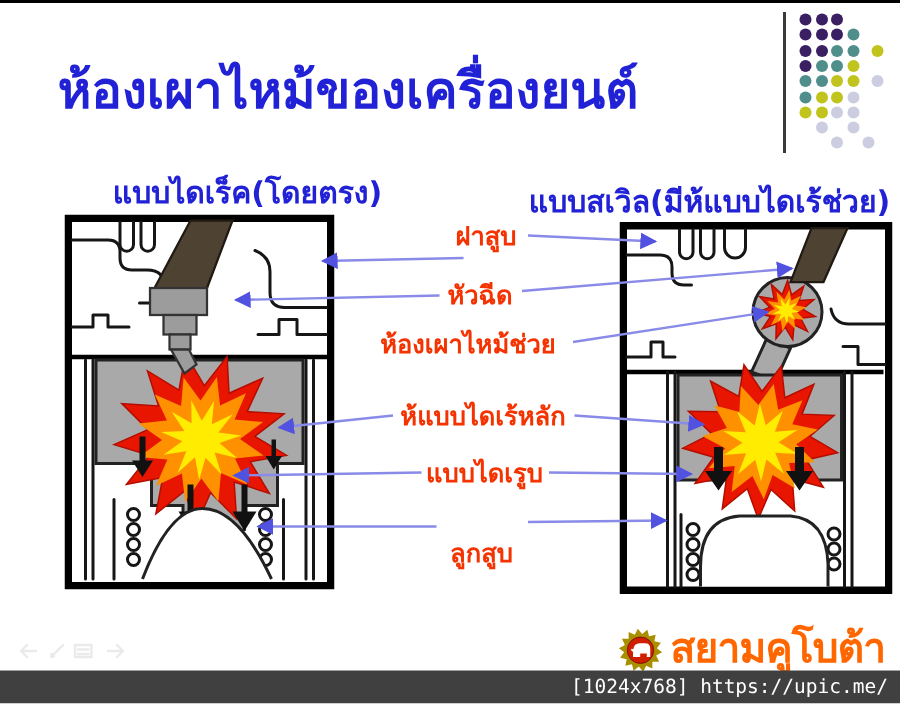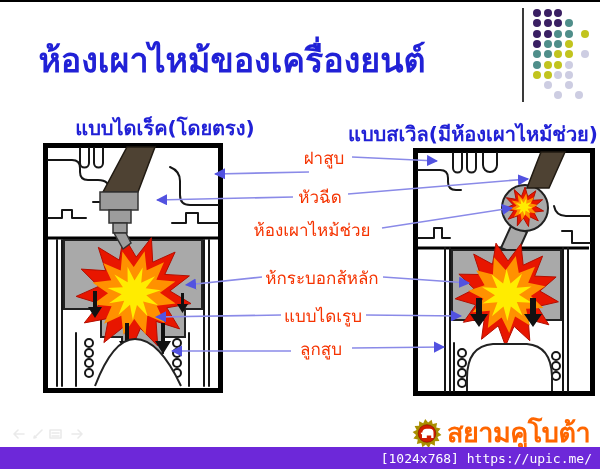--- a/index.html
+++ b/index.html
@@ -42,30 +42,30 @@
   .xo{fill:var(--expl-orange);}
   .xy{fill:var(--expl-yellow);}
   .gray{fill:var(--piston-gray);stroke:#222;stroke-width:2;}
   .dark{fill:var(--injector-dark);stroke:#201a12;stroke-width:1.5;}
   .nozzle{fill:#9c9c9c;stroke:#333;stroke-width:1.5;}
   .blackfill{fill:#111;}
   #callout-lines{position:absolute;left:0;top:0;z-index:3;pointer-events:none;}
   #callout-lines line{stroke:var(--line-blue);stroke-width:1.6;}
   .callout{
     position:absolute;transform:translate(-50%,-50%);z-index:4;
-    font-size:17px;font-weight:normal;color:var(--label-red);white-space:nowrap;
+    font-size:17px;font-weight:bold;color:var(--label-red);white-space:nowrap;
   }
   .footer-brand{
     position:absolute;left:447px;top:417px;height:32px;line-height:32px;z-index:2;
     font-size:27px;font-weight:bold;color:var(--brand-orange);white-space:nowrap;letter-spacing:-0.5px;
   }
   #kubota-logo{position:absolute;left:410px;top:416px;z-index:2;}
   .gear{fill:#a98f00;}
   .statusbar{
-    position:absolute;left:0;top:447px;width:600px;height:22px;background:#6d28d9;z-index:5;
+    position:absolute;left:0;top:447px;width:600px;height:22px;background:#404040;z-index:5;
     display:flex;align-items:center;justify-content:flex-end;padding-right:8px;
   }
   .statusbar span{color:#fff;font-size:13px;font-family:"DejaVu Sans Mono","Liberation Mono",monospace;}
   #nav-icons{position:absolute;left:10px;top:426px;z-index:2;opacity:0.55;}
   #nav-icons *{stroke:#d9d9d9;fill:none;stroke-width:1.6;stroke-linecap:round;stroke-linejoin:round;}
 </style>
 </head>
 <body>
 
 <div class="topline"></div>
@@ -103,21 +103,21 @@
     <div class="dot" style="left: 543.5px; top: 70.8px; background: rgb(194, 196, 30);"></div>
     <div class="dot" style="left: 554px; top: 70.8px; background: rgb(205, 205, 226);"></div>
     <div class="dot" style="left: 564.5px; top: 70.8px; background: rgb(205, 205, 226);"></div>
     <div class="dot" style="left: 543.5px; top: 81.1px; background: rgb(205, 205, 226);"></div>
     <div class="dot" style="left: 564.5px; top: 81.1px; background: rgb(205, 205, 226);"></div>
     <div class="dot" style="left: 554px; top: 91.4px; background: rgb(205, 205, 226);"></div>
     <div class="dot" style="left: 575px; top: 91.4px; background: rgb(205, 205, 226);"></div>
   </div>
 
 <div class="sec-label sec-left">แบบไดเร็ค(โดยตรง)</div>
-<div class="sec-label sec-right">แบบสเวิล(มีห้องเผาไหม้ช่วย)</div>
+<div class="sec-label sec-right">แบบสเวิล(มีห้แบบไดเร้ช่วย)</div>
 
 <svg id="diagram-left" class="diagram" width="180" height="250" viewBox="0 0 180 250">
   <rect x="2.5" y="2.5" width="175" height="245" fill="#fff" stroke="#000" stroke-width="5"></rect>
   <g class="lineart">
     <path d="M37,5 V20 a4.5,4.5 0 0 0 9,0 V5"></path>
     <path d="M51,5 V20 a4.5,4.5 0 0 0 9,0 V5"></path>
     <path d="M5,17 h24 q8,0 8,8 v4 q0,8 8,8 h10 q12,0 12,12 q0,10 -10,10 h-7"></path>
     <path d="M5,75 h14 v-8 h10 v8 h14"></path>
     <path d="M175,62 h-28 q-10,0 -10,-10 v-14 q0,-10 -10,-14"></path>
     <path d="M175,80 h-20 v-10 h-12 v10 h-14"></path>
@@ -227,23 +227,23 @@
   <line x1="383" y1="277" x2="469" y2="283" marker-end="url(#ah)"></line>
   <line x1="281" y1="315" x2="156" y2="317" marker-end="url(#ah)"></line>
   <line x1="366" y1="315" x2="461" y2="316" marker-end="url(#ah)"></line>
   <line x1="291" y1="351" x2="172" y2="351" marker-end="url(#ah)"></line>
   <line x1="352" y1="348" x2="444" y2="347" marker-end="url(#ah)"></line>
 </svg>
 
 <div class="callout" style="left:324px;top:157px">ฝาสูบ</div>
 <div class="callout" style="left:320px;top:196px">หัวฉีด</div>
 <div class="callout" style="left:312px;top:229px">ห้องเผาไหม้ช่วย</div>
-<div class="callout" style="left:322px;top:277px">ห้กระบอกส้หลัก</div>
+<div class="callout" style="left:322px;top:277px">ห้แบบไดเร้หลัก</div>
 <div class="callout" style="left:323px;top:315px">แบบไดเรูบ</div>
-<div class="callout" style="left:321px;top:348px">ลูกสูบ</div>
+<div class="callout" style="left:321px;top:368px">ลูกสูบ</div>
 
 <svg id="kubota-logo" width="40" height="36" viewBox="0 0 40 36">
   <polygon class="gear" points="31.4,18.9 27.4,21.0 29.4,25.1 24.9,25.2 24.9,29.7 20.8,27.8 18.8,31.9 15.9,28.4 12.4,31.2 11.3,26.9 6.9,27.9 7.8,23.5 3.4,22.5 6.1,18.9 2.6,16.1 6.6,14.0 4.6,9.9 9.1,9.8 9.1,5.3 13.2,7.2 15.2,3.1 18.1,6.6 21.6,3.8 22.7,8.1 27.1,7.1 26.2,11.5 30.6,12.5 27.9,16.1"></polygon>
   <circle cx="17" cy="17.5" r="8.8" fill="#d01e00" stroke="#7a0c00" stroke-width="0.6"></circle>
   <path fill="#fff" d="M12,22 l0,-3.5 q-1.6,-0.4 -1.1,-2 l1.3,0.3 q0.4,-4 4.4,-4 l3.3,0 q3.6,0 3.6,3.6 l0,5.6 -2.3,0 0,-2.4 -4.4,0 0,2.4 z"></path>
 </svg>
 <div class="footer-brand">สยามคูโบต้า</div>
 
 <svg id="nav-icons" width="80" height="16" viewBox="0 0 80 16">
   <g>

